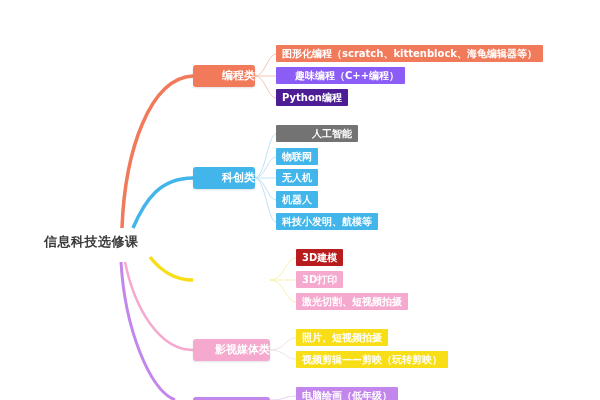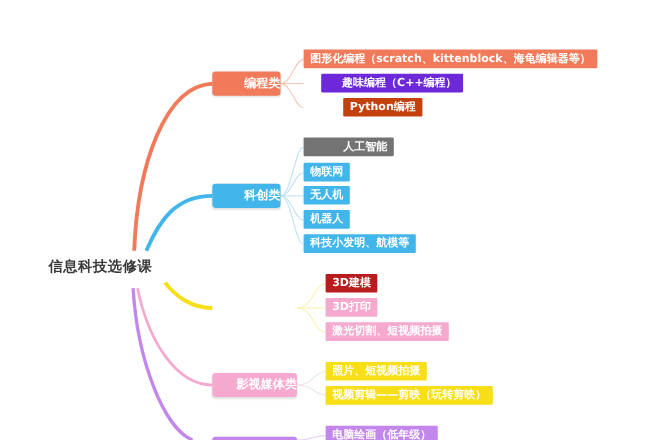--- a/index.html
+++ b/index.html
@@ -69,24 +69,24 @@
   </svg>
 
   <div class="root">信息科技选修课</div>
 
   <div class="branch" style="left:193px; top:65px; width:62px; background:#f07a5a;">
     <span>编程类</span>
   </div>
   <div class="leaf" style="left:276px; top:45px; background:#f07a5a;">
     <span>图形化编程（scratch、kittenblock、海龟编辑器等）</span>
   </div>
-  <div class="leaf" style="left:292px; top:67px; background:#6d28d9;padding-left:19px;">
+  <div class="leaf" style="left:276px; top:67px; background:#8b5cf6;padding-left:19px;">
     <span>趣味编程（C++编程）</span>
   </div>
-  <div class="leaf" style="left:276px; top:89px; background:#c2410c;margin-left:36px;">
+  <div class="leaf" style="left:276px; top:89px; background:#4c1d95;">
     <span>Python编程</span>
   </div>
 
   <div class="branch" style="left:193px; top:167px; width:62px; background:#42b6ea;">
     <span>科创类</span>
   </div>
   <div class="leaf" style="left:276px; top:125px; background:#737373;padding-left:36px;">
     <span>人工智能</span>
   </div>
   <div class="leaf" style="left:276px; top:148px; background:#42b6ea;">

